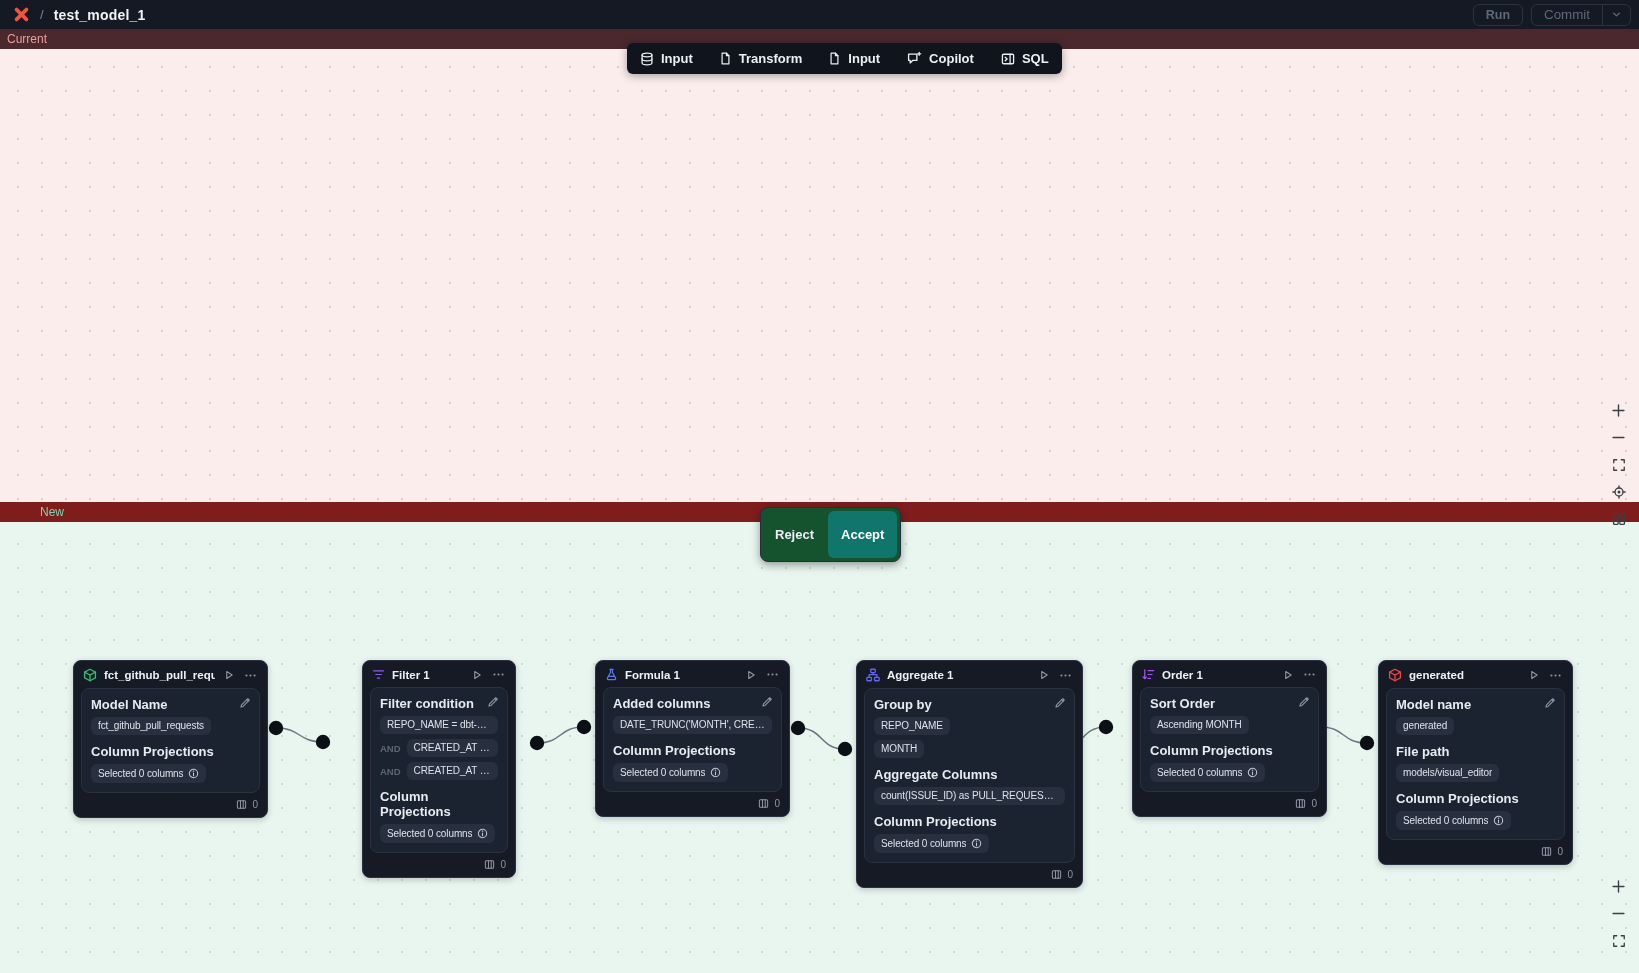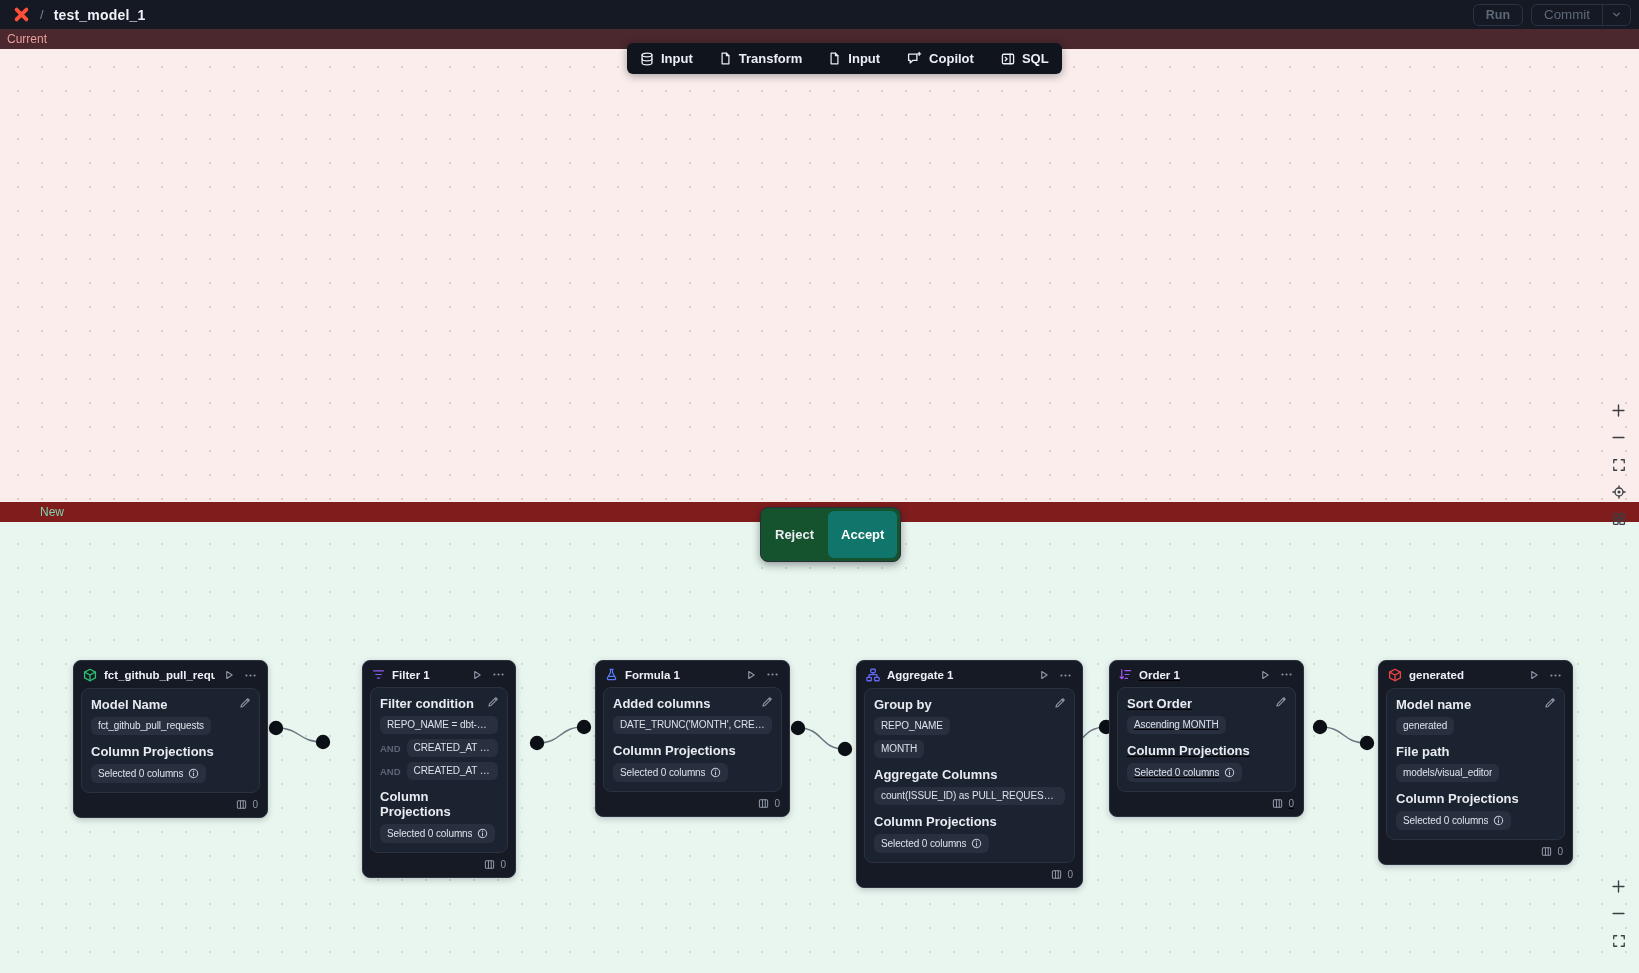--- a/index.html
+++ b/index.html
@@ -445,21 +445,21 @@
         <div class="node-footer">
           <span class="icon">
             <svg width="11" height="11" viewBox="0 0 16 16" fill="none" stroke="currentColor" stroke-width="1.5" stroke-linecap="round" stroke-linejoin="round">
               <rect x="2" y="2.5" width="12" height="11" rx="1.5"></rect>
               <path d="M6.5 2.5v11M10.5 2.5v11"></path>
             </svg>
           </span>
           <span>0</span>
         </div>
       </div>
-      <div class="node" style="left: 1109px; top: 138px; width: 195px; text-decoration: underline;">
+      <div class="node" style="left: 1132px; top: 138px; width: 195px;">
         <div class="node-header">
           <span class="icon node-ic" style="color: rgb(168, 85, 247);">
             <svg width="13" height="13" viewBox="0 0 16 16" fill="none" stroke="currentColor" stroke-width="1.5" stroke-linecap="round" stroke-linejoin="round">
               <path d="M7.4 3.2h7M7.4 8h5M7.4 12.8h3"></path>
               <path d="M3.4 2.2v11M1.3 11l2.1 2.2L5.5 11"></path>
             </svg>
           </span>
           <span class="node-title">Order 1</span>
           <button class="hbtn">
             <svg width="12" height="12" viewBox="0 0 16 16" fill="none" stroke="currentColor" stroke-width="1.5" stroke-linecap="round" stroke-linejoin="round">

